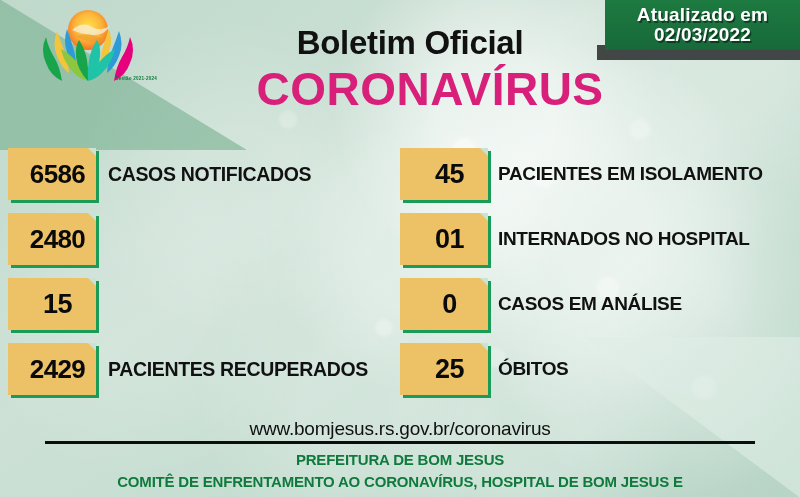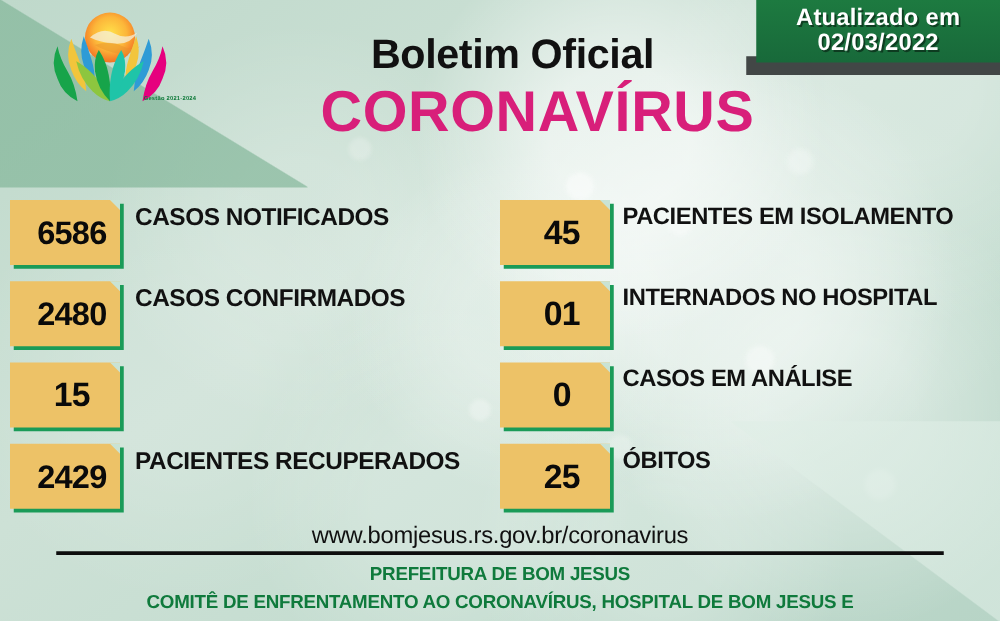--- a/index.html
+++ b/index.html
@@ -116,21 +116,21 @@
   
   .stats { position:absolute; left:0; top:145px; width:800px; height:258px; }
   .col { position:absolute; top:0; }
   .col-left  { left:0px;   width:390px; }
   .col-right { left:392px; width:408px; }
 
   .row { position:absolute; left:0; width:100%; height:52px; }
   .r0 { top:3px; }  .r1 { top:68px; } .r2 { top:133px; } .r3 { top:198px; }
 
   .numbox {
-    position:absolute; left:8px; top:12px; height:52px;
+    position:absolute; left:8px; top:0; height:52px;
     background:#edc267;
     display:flex; align-items:center; justify-content:center;
     box-shadow:3px 3px 0 0 #1a9b58;
     padding-left:11px;
   }
   .col-left  .numbox { width:88px; }
   .col-right .numbox { width:88px; }
   .numbox::after {
     content:""; position:absolute; right:0; top:0;
     border-width:0 8px 8px 0; border-style:solid;
@@ -224,21 +224,20 @@
         <div class="numbox">
           <span class="num n4">6586</span>
         </div>
         <div class="statlabel">CASOS NOTIFICADOS</div>
       </div>
 
       <div class="row r1">
         <div class="numbox">
           <span class="num n4">2480</span>
         </div>
-        <div class="statlabel">CASOS CONFIRMADOS</div>
       </div>
 
       <div class="row r2">
         <div class="numbox">
           <span class="num">15</span>
         </div>
       </div>
 
       <div class="row r3">
         <div class="numbox">

